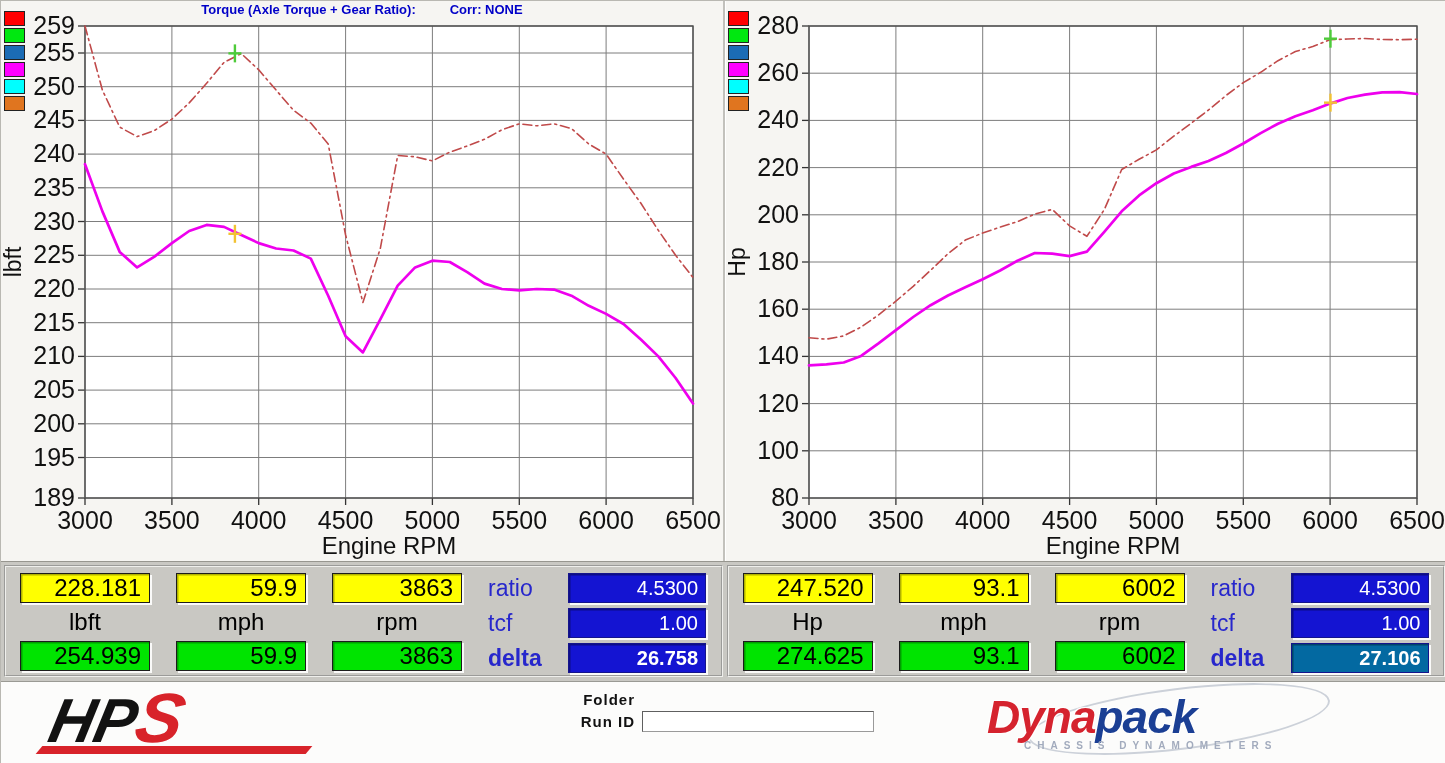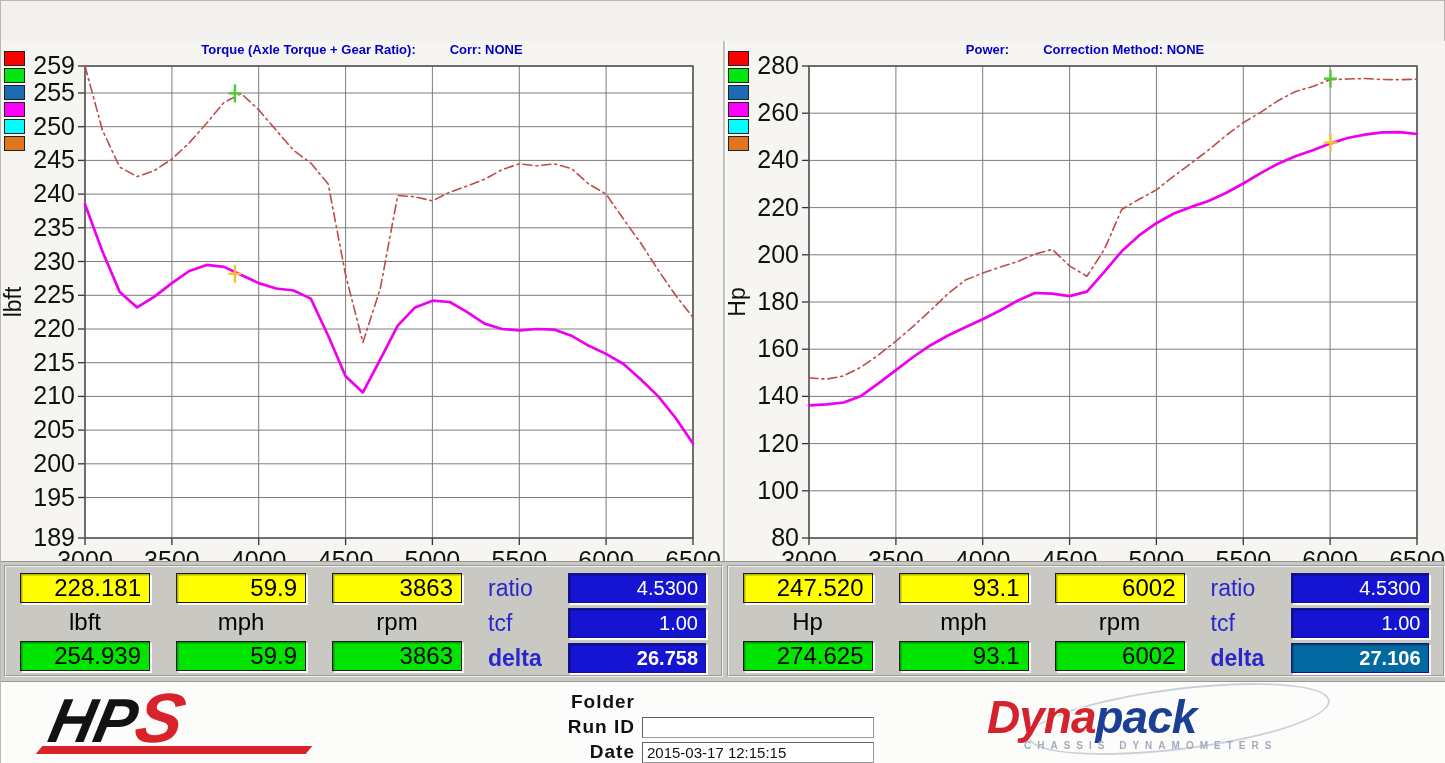--- a/index.html
+++ b/index.html
@@ -1,20 +1,20 @@
 <!DOCTYPE html>
 <html><head>
 <meta charset="utf-8">
 <style>
   html,body{margin:0;padding:0;}
   body{width:1445px;height:763px;font-family:"Liberation Sans","DejaVu Sans",sans-serif;background:#f2f1ee;position:relative;overflow:hidden;}
   .screen{position:absolute;inset:0;border:1px solid #b9b8b2;box-sizing:border-box;}
 
   
-  .charts{position:absolute;top:0;left:0;width:1445px;height:668px;display:flex;background:#f6f5f2;margin-top:40px;}
+  .charts{position:absolute;top:0;left:0;width:1445px;height:668px;display:flex;background:#f6f5f2;}
   .chart-panel{width:722px;height:560px;position:relative;background:#f6f5f2;box-sizing:border-box;}
   .chart-panel.right{border-left:2px solid #c2c1bc;box-shadow:inset 1px 0 0 #ffffff;}
   .chart-title{position:absolute;top:1px;left:0;right:0;display:flex;justify-content:center;gap:34px;font-size:13px;font-weight:bold;color:#0000c8;z-index:3;}
   .plot{position:absolute;top:0;left:0;width:722px;height:558px;}
   svg text{font-family:"Liberation Sans","DejaVu Sans",sans-serif;}
   .legend{position:absolute;top:10px;left:3px;z-index:4;display:flex;flex-direction:column;gap:2px;}
   .legend .swatch{width:21px;height:15px;border:1px solid #222;box-sizing:border-box;}
 
   
   .readouts{position:absolute;top:560px;left:0;width:1445px;height:120px;background:#c9c8c3;border-top:1px solid #97968f;box-sizing:border-box;display:flex;}
@@ -26,21 +26,21 @@
   .c1{left:14px;width:130px;} .c2{left:170px;width:130px;} .c3{left:326px;width:130px;}
   .unit{position:absolute;top:42px;height:26px;line-height:26px;font-size:24px;color:#000;text-align:center;}
   .sidelabel{position:absolute;left:482px;width:70px;font-size:23px;color:#2727cc;height:30px;line-height:30px;}
   .sidebox{position:absolute;left:562px;width:138px;height:30px;line-height:28px;font-size:20px;color:#fff;text-align:right;padding-right:7px;box-sizing:border-box;border:1px solid #14148c;box-shadow:inset 1.5px 1.5px 0 rgba(0,0,0,0.35),2px 2px 0 rgba(255,255,255,0.9);}
   .r1{top:6px;} .r2{top:41px;} .r3{top:76px;font-weight:bold;}
 
   
   .footer{position:absolute;top:680px;left:0;width:1445px;height:83px;background:#fcfcfb;border-top:1px solid #9a9a94;box-sizing:border-box;}
   .fields{position:absolute;left:560px;top:9px;}
   .field-row{display:flex;align-items:center;margin-bottom:3px;}
-  .field-label{width:74px;text-align:right;font-weight:bold;font-size:19px;color:#111;padding-right:7px;letter-spacing:1px;}
+  .field-label{width:74px;text-align:right;font-weight:bold;font-size:15px;color:#111;padding-right:7px;letter-spacing:1px;}
   .field-input{width:222px;height:17px;border:1px solid #9a9a9a;border-top-color:#5f5f5f;border-left-color:#5f5f5f;background:#fff;font-size:15px;padding:1px 4px;font-family:"Liberation Sans",sans-serif;color:#111;}
 
   
   .hps-logo{position:absolute;left:20px;top:4px;width:520px;height:74px;}
   .hps-letters{position:absolute;left:30px;top:-8px;font-style:italic;font-weight:bold;font-size:62px;letter-spacing:0px;transform:skewX(-12deg);color:#121212;white-space:nowrap;}
   .hps-letters .s{color:#d8232a;font-size:70px;}
   .hps-swoosh{position:absolute;left:18px;top:60px;width:270px;height:8px;background:#d8232a;transform:skewX(-40deg);}
   .hps-words{position:absolute;left:310px;top:4px;font-style:italic;font-weight:bold;font-size:23px;line-height:1.25;color:#fff;letter-spacing:1px;white-space:nowrap;
     text-shadow:-2px -2px 0 #000,2px -2px 0 #000,-2px 2px 0 #000,2px 2px 0 #000,-2px 0 0 #000,2px 0 0 #000,0 -2px 0 #000,0 2px 0 #000,3px 3px 0 #000;}
 
@@ -153,24 +153,20 @@
             <line x1="227.41542857142858" y1="232.80811428571423" x2="240.41542857142858" y2="232.80811428571423" stroke="#f2c233" stroke-width="2.4"></line>
           </g>
           <g>
             <line x1="233.91542857142858" y1="43.38274285714289" x2="233.91542857142858" y2="61.38274285714289" stroke="#4ecb3a" stroke-width="2.4"></line>
             <line x1="227.41542857142858" y1="52.38274285714289" x2="240.41542857142858" y2="52.38274285714289" stroke="#4ecb3a" stroke-width="2.4"></line>
           </g>
         </svg>
     </section>
 
     <section class="chart-panel right">
-      <div class="chart-title">
-        <span>Power:</span>
-        <span>Correction Method: NONE</span>
-      </div>
       <div class="legend">
           <div class="swatch" style="background: rgb(255, 0, 0);"></div>
           <div class="swatch" style="background: rgb(0, 232, 16);"></div>
           <div class="swatch" style="background: rgb(27, 108, 181);"></div>
           <div class="swatch" style="background: rgb(255, 0, 255);"></div>
           <div class="swatch" style="background: rgb(0, 255, 255);"></div>
           <div class="swatch" style="background: rgb(224, 117, 31);"></div>
         </div>
       <svg class="plot" viewBox="0 0 722 558">
           <rect x="84" y="25" width="608" height="472" fill="#ffffff"></rect>
@@ -297,24 +293,20 @@
     </div>
 
     <div class="fields">
       <div class="field-row">
         <span class="field-label">Folder</span>
       </div>
       <div class="field-row">
         <span class="field-label">Run ID</span>
         <input class="field-input" type="text" value="" style="">
       </div>
-      <div class="field-row">
-        <span class="field-label">Date</span>
-        <input class="field-input" type="text" value="2015-03-17 12:15:15" style="">
-      </div>
     </div>
 
     <div class="dyn-logo">
       <div class="dyn-ellipse"></div>
       <div class="dyn-text"><span class="red">Dyna</span><span class="blue">pack</span></div>
       <div class="dyn-sub">CHASSIS DYNAMOMETERS</div>
     </div>
 
   </div>
 

